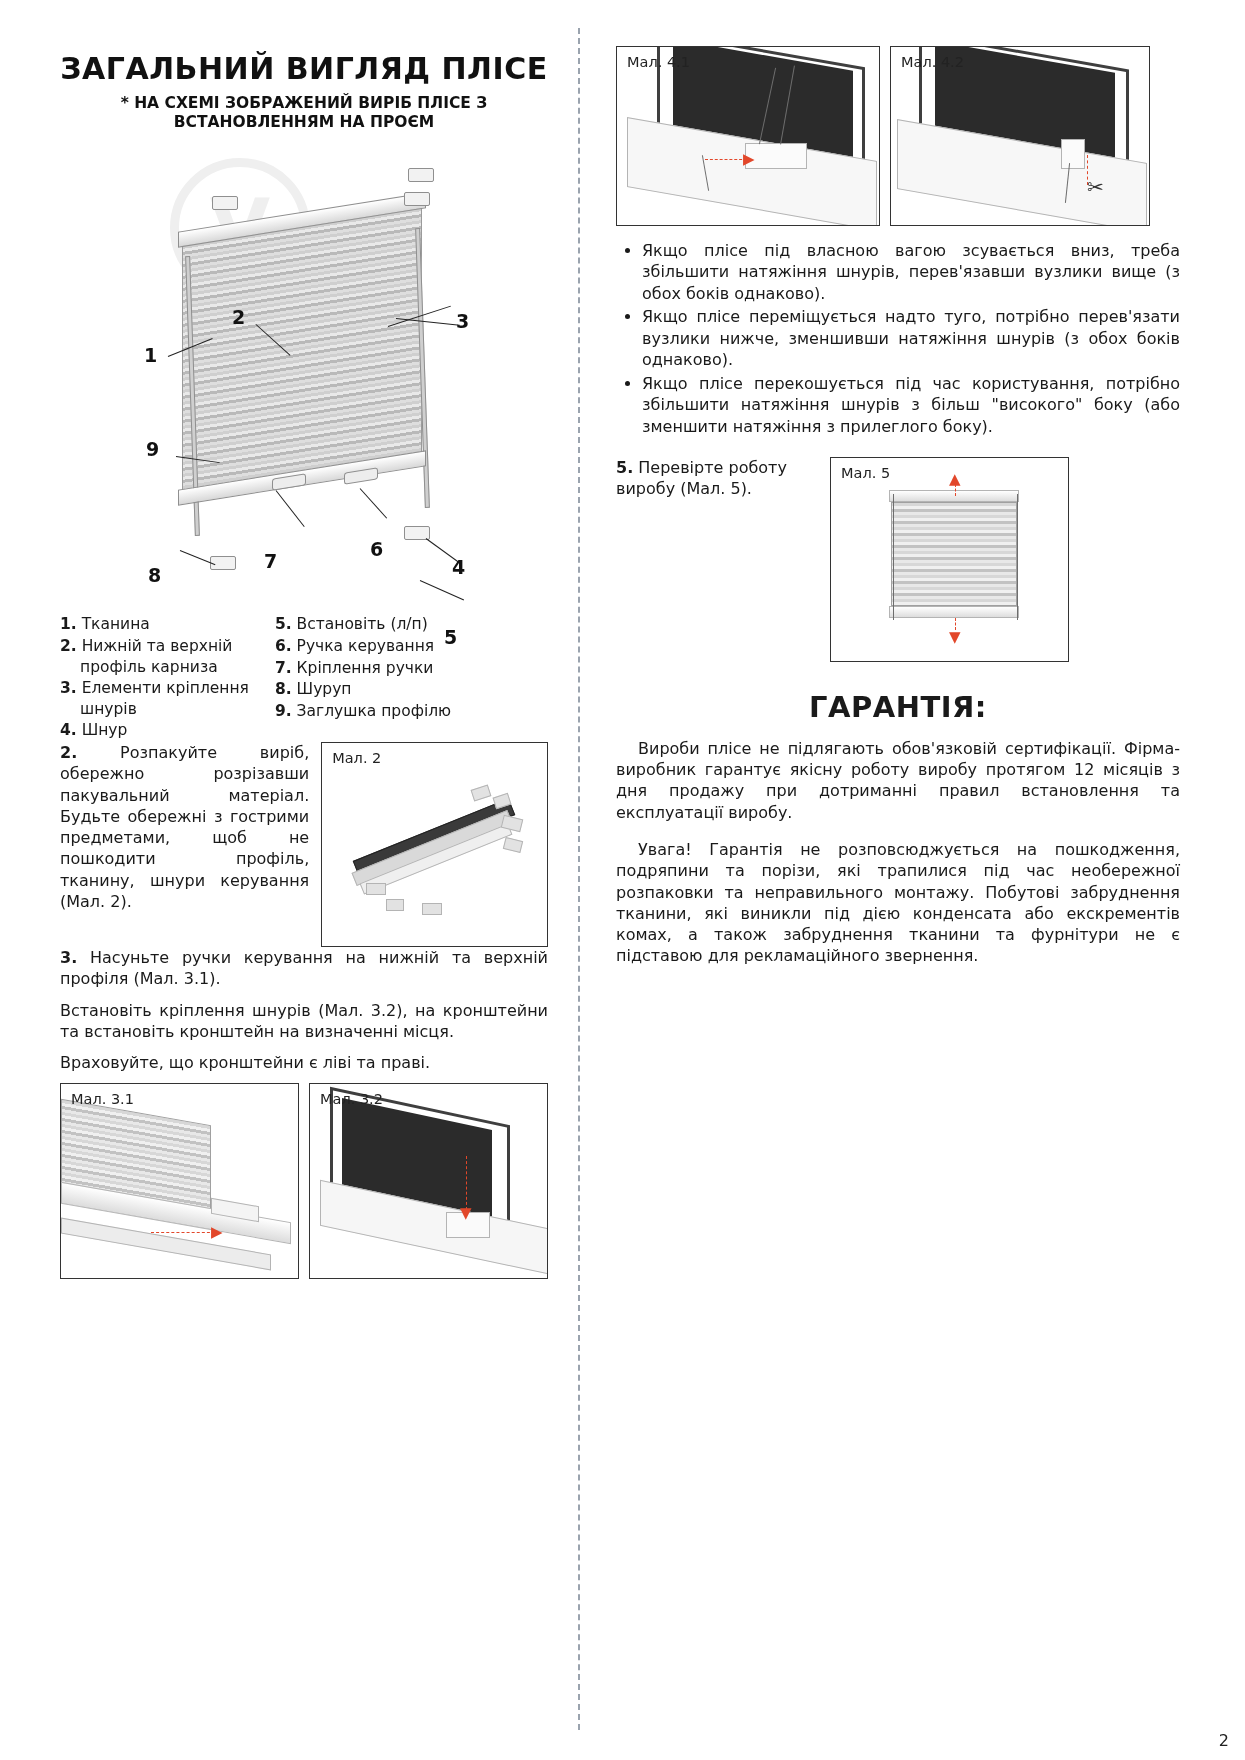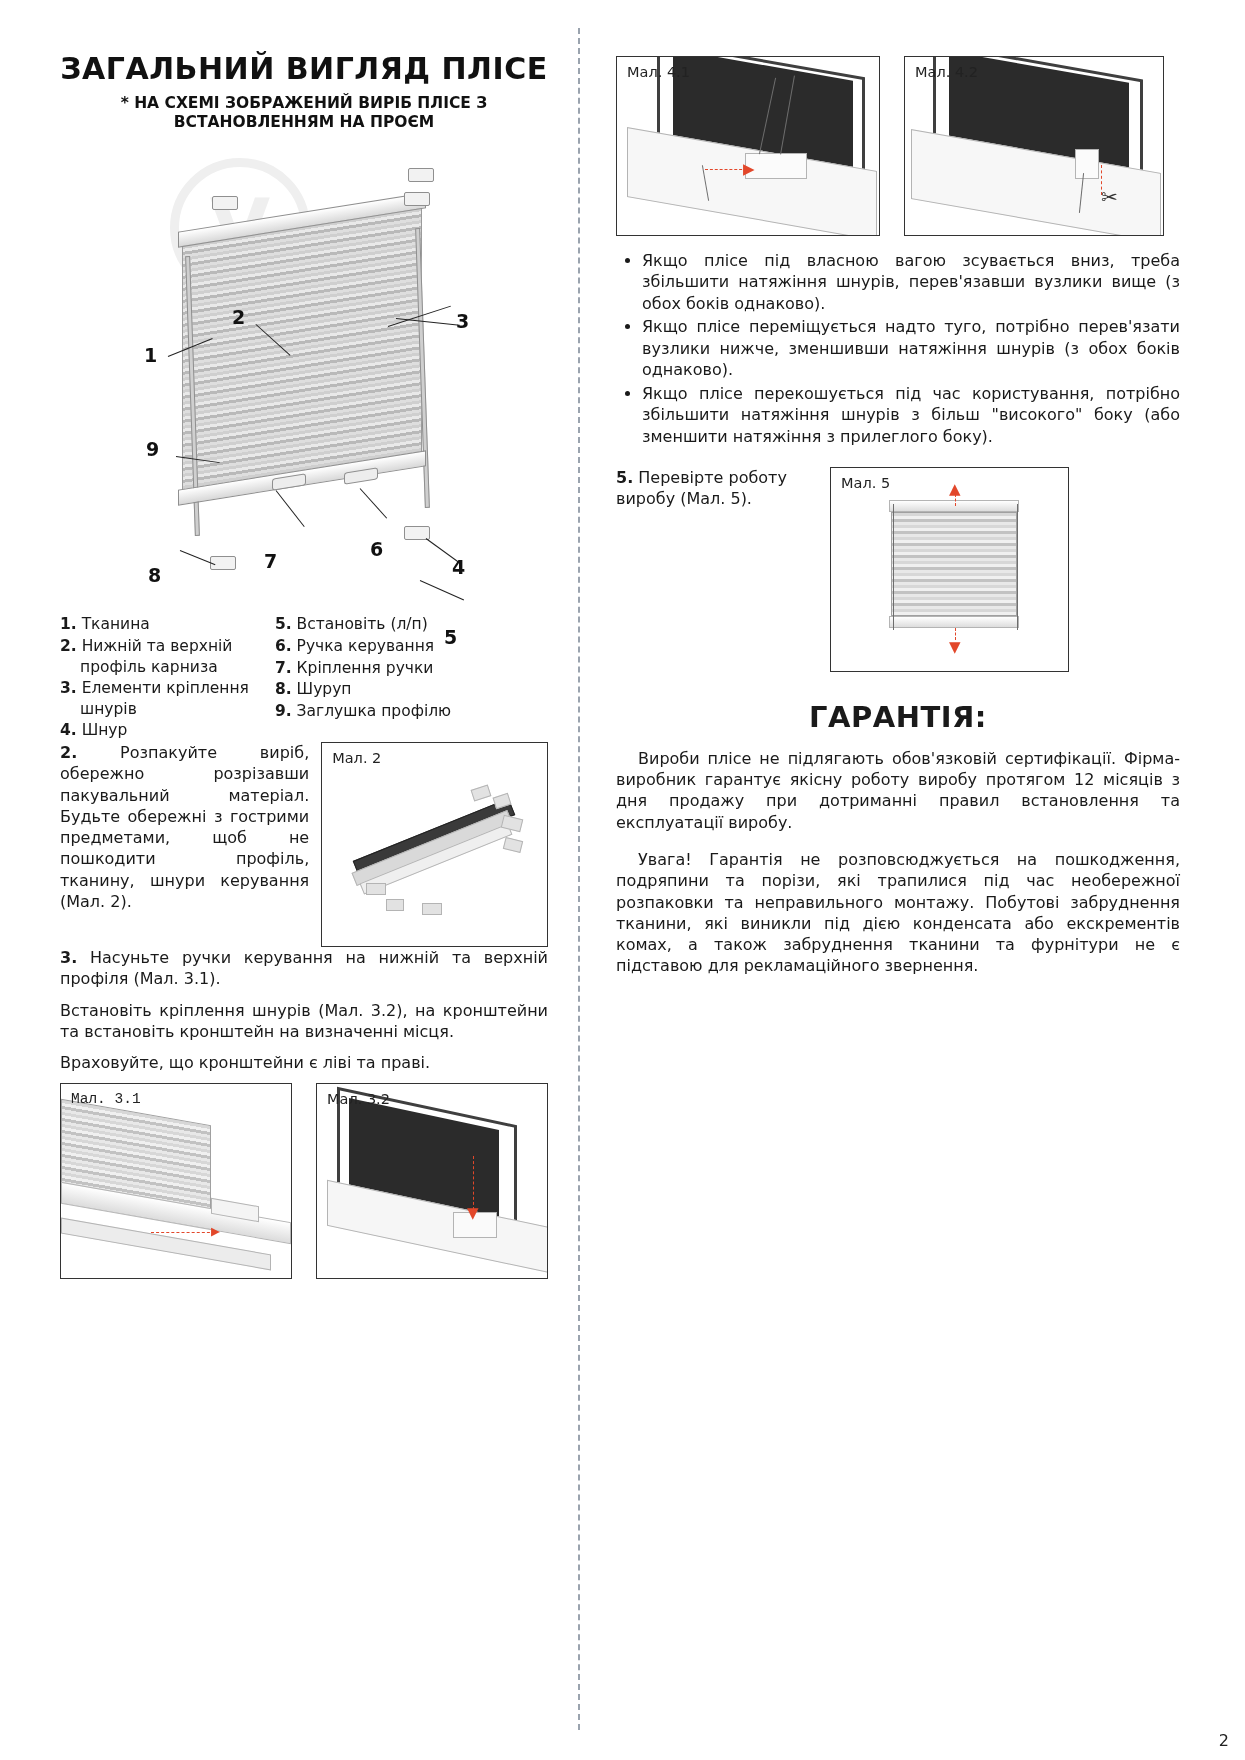--- a/index.html
+++ b/index.html
@@ -174,22 +174,22 @@
     overflow: hidden;
   }
   .figlabel {
     position: absolute;
     top: 7px; left: 10px;
     font-size: 14.5px;
     color: #222;
     z-index: 6;
   }
   .fig-2 { width: 232px; height: 205px; }
-  .fig-row { display: flex; gap: 24px; margin-top: 10px; }
-  .fig-31 { width: 248px; height: 196px; font-family: Liberation Mono, monospace; }
+  .fig-row { display: flex; gap: 10px; }
+  .fig-31 { width: 248px; height: 196px; }
   .fig-32 { width: 248px; height: 196px; }
   .fig-41 { width: 264px; height: 180px; }
   .fig-42 { width: 260px; height: 180px; }
   .fig-5  { width: 239px; height: 205px; }
 
   
   .win-frame {
     position: absolute;
     border: 3px solid #3f3f3f;
     background: #fdfdfd;

